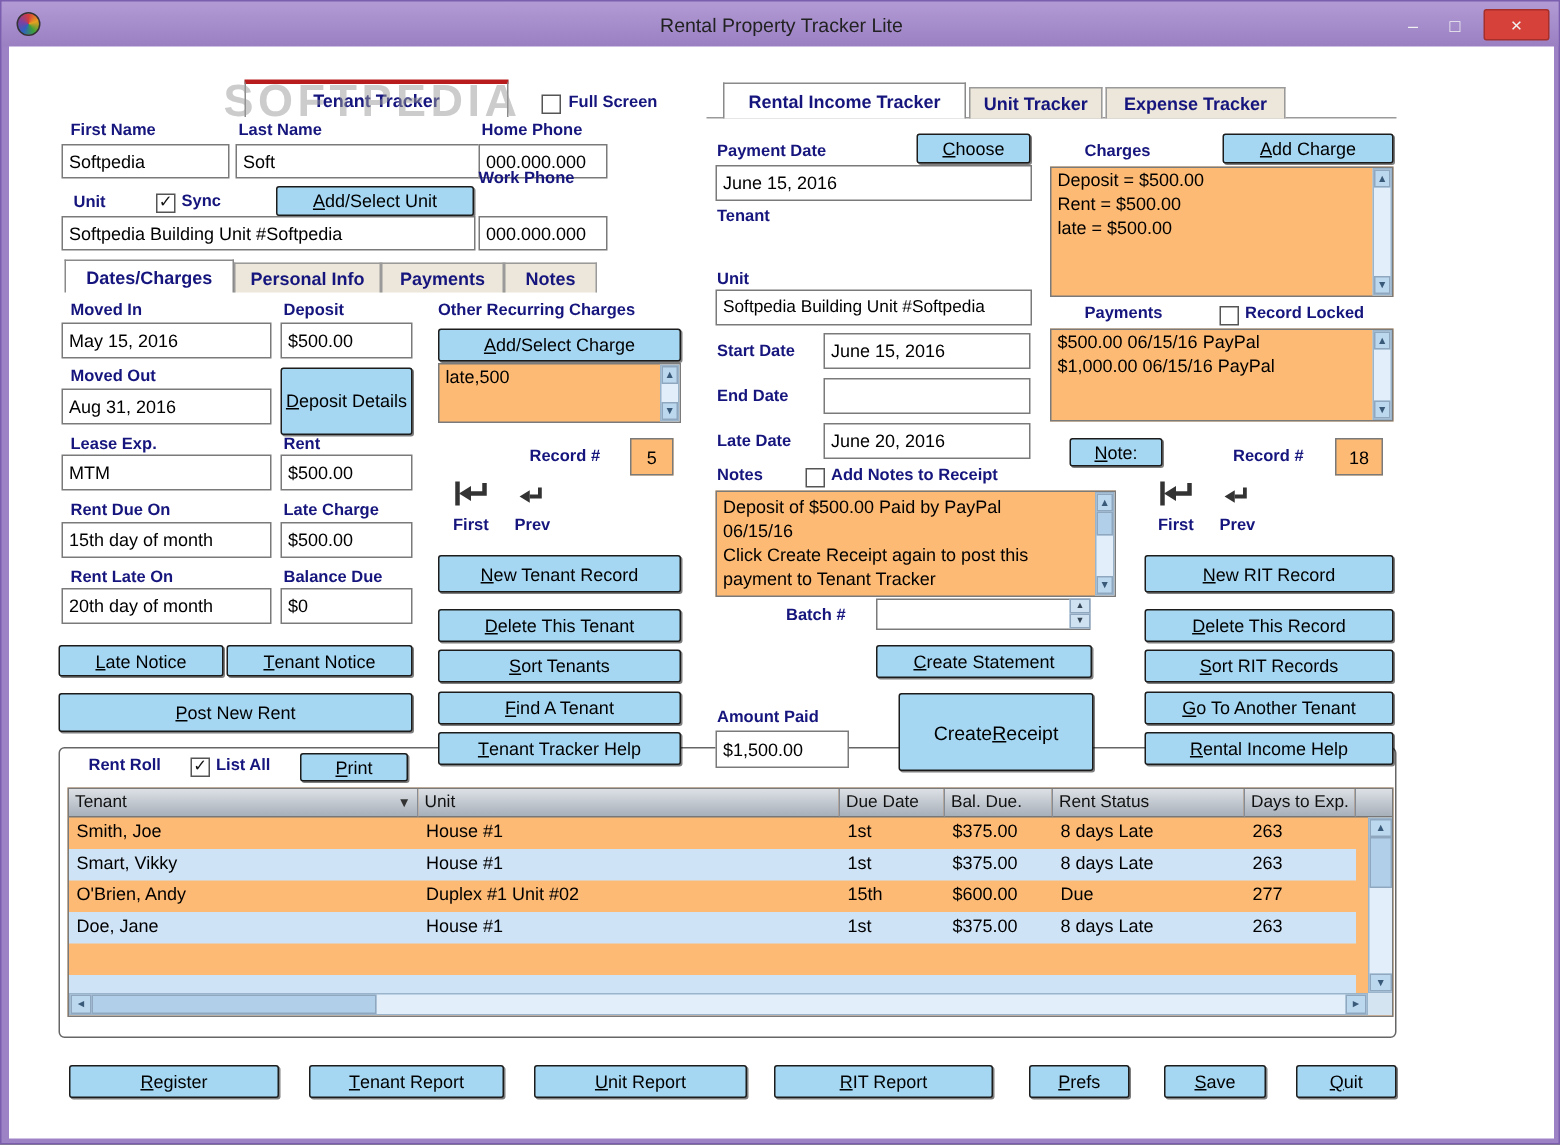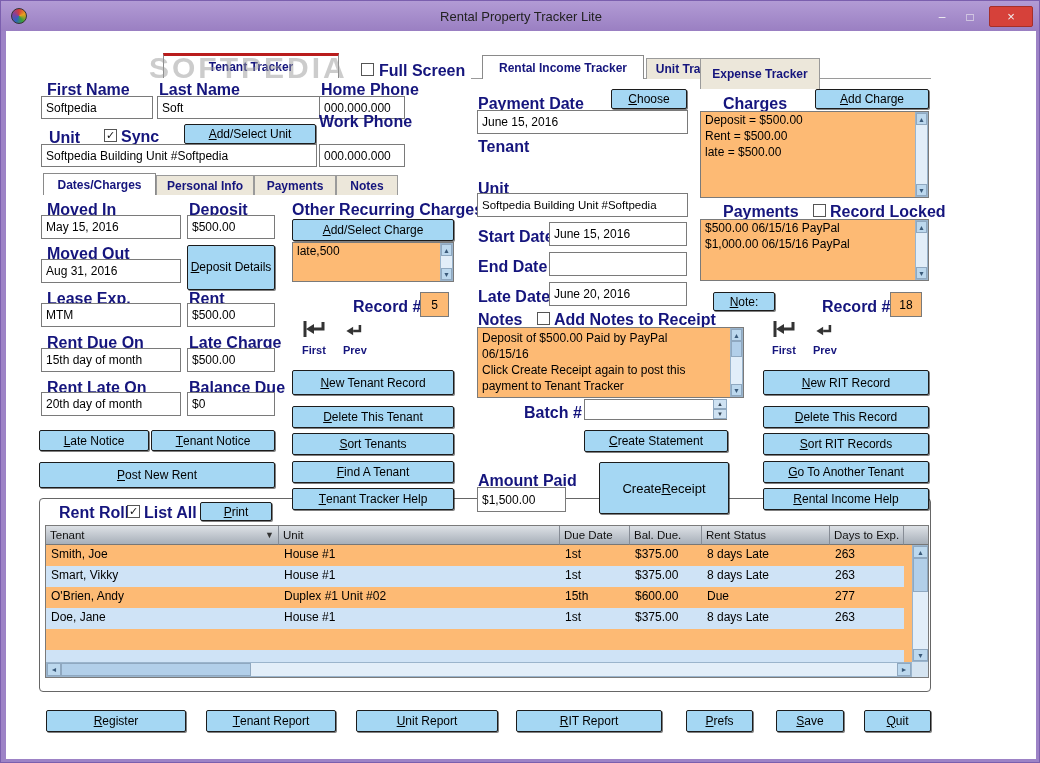--- a/index.html
+++ b/index.html
@@ -12,21 +12,21 @@
     background:conic-gradient(#d43c3c,#e8a020,#3aa03a,#3060c0,#8040a0,#d43c3c); border:1px solid #333; }
   #title { position:absolute; left:0; top:0; width:1040px; height:30px; display:flex; align-items:center; justify-content:center;
     font-size:13px; color:#222; }
   .cap { position:absolute; top:5px; height:21px; display:flex; align-items:center; justify-content:center;
     font-size:12px; color:#f2f2f2; }
   #btn-min { left:928px; width:26px; }
   #btn-max { left:956px; width:26px; }
   #btn-close { left:988px; width:44px; background:#d6413a; border:1px solid #a52f2a; border-radius:2px; font-size:13px; }
   #content { position:absolute; left:5px; top:30px; width:1030px; height:728px; background:#ffffff; }
 
-  .lbl { position:absolute; font-size:16px; font-weight:bold; color:#15157d; white-space:nowrap; z-index:2; }
+  .lbl { position:absolute; font-size:11px; font-weight:bold; color:#15157d; white-space:nowrap; z-index:2; }
   .inp { position:absolute; background:#fff; border:1px solid #7a7a7a; font-size:12px; color:#000;
     padding:0 4px; display:flex; align-items:center; white-space:nowrap; overflow:hidden; z-index:2; }
   .ctr { justify-content:center; padding:0; }
   .btn { position:absolute; background:#a5d7f3; border:1px solid #1c1c1c; border-radius:2px;
     box-shadow:1px 1px 0 rgba(0,0,0,.5); font-size:12px; color:#000; display:flex; align-items:center;
     justify-content:center; text-align:center; white-space:nowrap; cursor:default; z-index:2; }
   .chk { position:absolute; width:13px; height:13px; background:#fff; border:1px solid #555;
     font-size:11px; line-height:11px; text-align:center; color:#111; z-index:2; }
   .box { position:absolute; background:#fdba74; border:1px solid #7a7a7a; z-index:2; }
   .tab { position:absolute; display:flex; align-items:center; justify-content:center;
@@ -156,21 +156,21 @@
 
   <div class="btn" style="left:291px;top:369px;width:162px;height:25px"><u>N</u>ew Tenant Record</div>
   <div class="btn" style="left:291px;top:405px;width:162px;height:22px"><u>D</u>elete This Tenant</div>
   <div class="btn" style="left:291px;top:432px;width:162px;height:22px"><u>S</u>ort Tenants</div>
   <div class="btn" style="left:291px;top:460px;width:162px;height:22px"><u>F</u>ind A Tenant</div>
   <div class="btn" style="left:291px;top:487px;width:162px;height:22px"><u>T</u>enant Tracker Help</div>
 
   <div class="hline" style="left:470px;top:77px;width:460px"></div>
   <div class="tab active" style="left:481px;top:54px;width:162px;height:24px">Rental Income Tracker</div>
   <div class="tab inactive" style="left:645px;top:57px;width:89px;height:21px">Unit Tracker</div>
-  <div class="tab inactive" style="left:699px;top:57px;width:120px;height:31px">Expense Tracker</div>
+  <div class="tab inactive" style="left:736px;top:57px;width:120px;height:21px">Expense Tracker</div>
 
   <div class="lbl" style="left:477px;top:94px">Payment Date</div>
   <div class="btn" style="left:610px;top:88px;width:76px;height:20px"><u>C</u>hoose</div>
   <div class="inp" style="left:476px;top:109px;width:211px;height:24px">June 15, 2016</div>
 
   <div class="lbl" style="left:722px;top:94px">Charges</div>
   <div class="btn" style="left:814px;top:88px;width:114px;height:20px"><u>A</u>dd Charge</div>
   <div class="box" style="left:699px;top:110px;width:229px;height:87px">
     <div class="item">Deposit = $500.00</div>
     <div class="item">Rent = $500.00</div>

